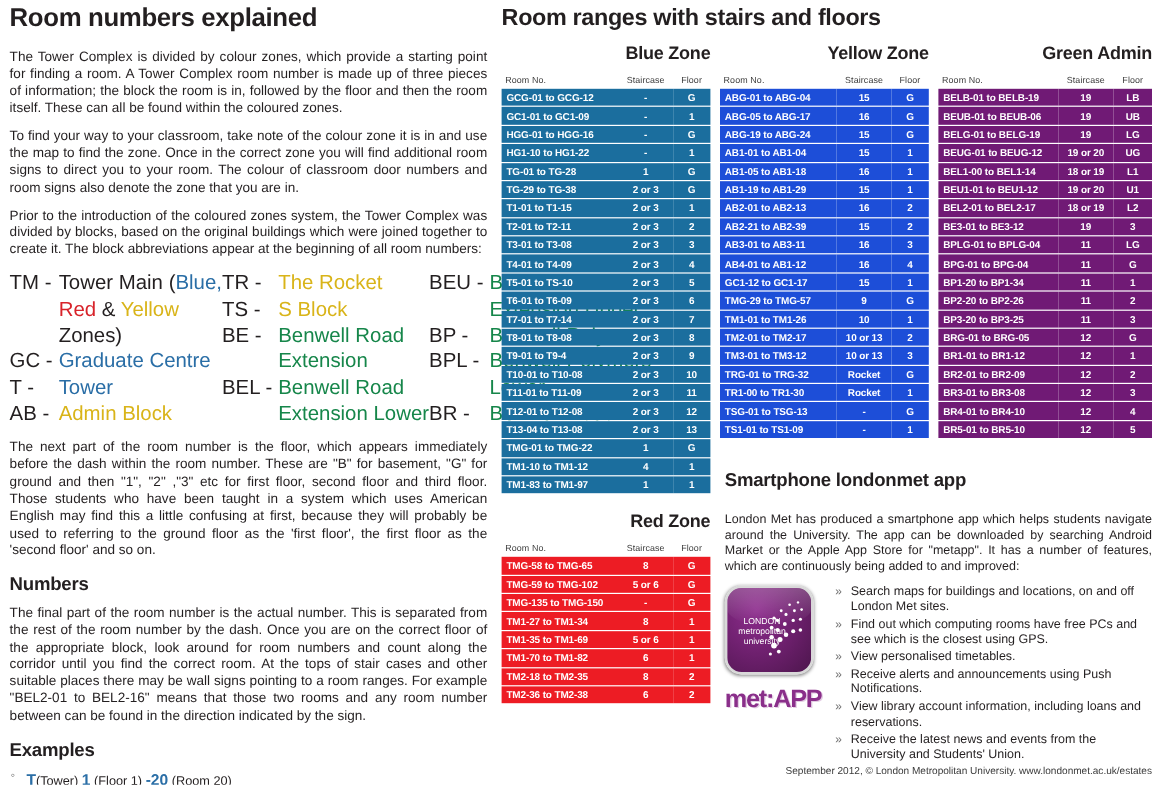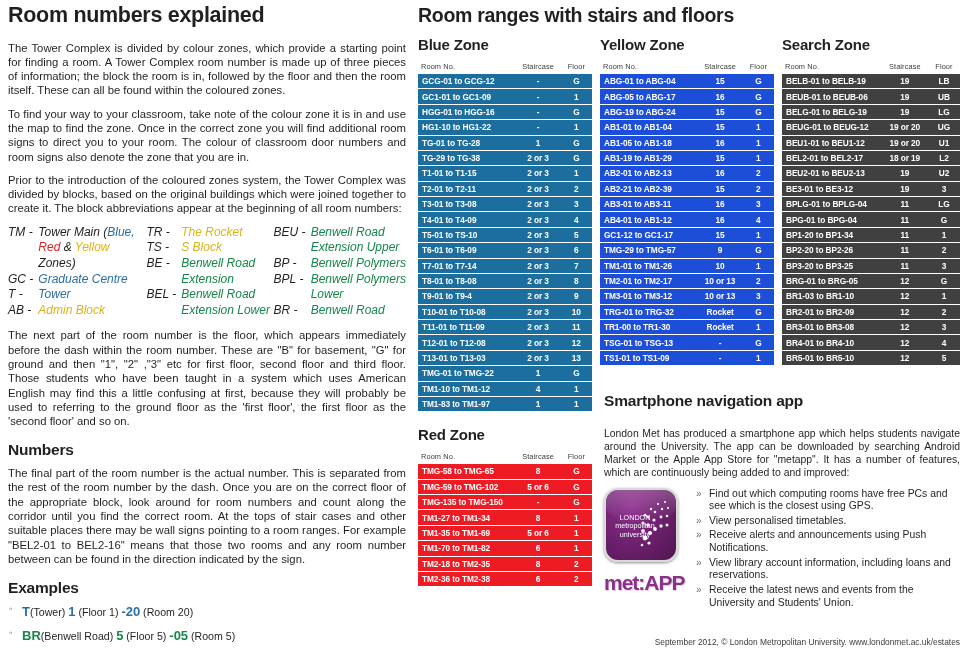--- a/index.html
+++ b/index.html
@@ -27,23 +27,22 @@
     line-height: 1.15; color: #231f20; letter-spacing: -0.2px;
   }
   p.body {
     font-size: 11.3px; line-height: 1.265; margin: 0 0 9px 0;
     text-align: justify; color: #231f20;
   }
   p.body:last-child { margin-bottom: 0; }
 
   
   .abbr-wrap {
-    display: flex; gap: 0; margin: 4px 0 10px 0; font-size: 12px;
+    display: flex; gap: 0; margin: 4px 0 10px 0; font-size: 17px;
     line-height: 1.26;
-    font-style: italic;
   }
   .abbr-col { display: table; border-collapse: collapse; }
   .abbr-col.c1 { width: 148px; }
   .abbr-col.c2 { width: 136px; }
   .abbr-col.c3 { width: 120px; }
   .abbr-row { display: table-row; }
   .abbr-key, .abbr-val { display: table-cell; vertical-align: top; padding: 0 0 0.5px 0; white-space: nowrap; }
   .abbr-key { padding-right: 5px; font-weight: normal; }
   .c1 .abbr-key { width: 30px; }
   .c2 .abbr-key { width: 28px; }
@@ -72,21 +71,21 @@
   h1.right-title {
     font-size: 19.5px; font-weight: bold; margin: 4px 0 0 0;
     letter-spacing: -0.3px; color: #231f20;
   }
   .zones-row { position: absolute; top: 30px; left: 0; width: 542px; display: flex; }
   .zone-col { width: 182px; padding-right: 8px; }
   .zone-col.green { width: 178px; padding-right: 0; }
 
   h2.zone-title {
     font-size: 15px; font-weight: bold; margin: 6px 0 8px 0;
-    letter-spacing: -0.2px; color: #231f20;
+    letter-spacing: -0.2px; color: #231f20; text-align: right;
   }
   table.zone {
     width: 100%; border-collapse: separate; border-spacing: 0 1.5px;
     font-size: 8.3px; table-layout: fixed;
   }
   table.zone thead th {
     font-weight: normal; color: #3b3b3b; font-size: 7.4px;
     padding: 0 2px 2px 2px; text-align: center; background: transparent;
     letter-spacing: 0.1px;
   }
@@ -96,21 +95,21 @@
     text-align: center; white-space: nowrap; letter-spacing: -0.1px;
   }
   table.zone tbody td.roomno { text-align: left; padding-left: 4px; }
   
   col.w-room { width: 56%; }
   col.w-stair { width: 26%; }
   col.w-floor { width: 18%; }
 
   .zone-blue tbody td { background: #1b6e9e; }
   .zone-yellow tbody td { background: #1d4ed8; color: #231f20; }
-  .zone-green tbody td { background: #404040; }
+  .zone-green tbody td { background: #701a75; }
   .zone-red tbody td { background: #ed1c24; }
 
   .red-block { margin-top: 14px; }
 
   
   .phone-sec { position: absolute; left: 186px; top: 392px; width: 356px; }
   h2.phone-title {
     font-size: 15.5px; font-weight: bold; margin: 0 0 8px 0;
     letter-spacing: -0.2px; color: #231f20;
   }
@@ -359,21 +358,21 @@
                 <td class="roomno">T11-01 to T11-09</td>
                 <td>2 or 3</td>
                 <td>11</td>
               </tr>
               <tr>
                 <td class="roomno">T12-01 to T12-08</td>
                 <td>2 or 3</td>
                 <td>12</td>
               </tr>
               <tr>
-                <td class="roomno">T13-01 to T13-03</td>
+                <td class="roomno">T13-04 to T13-08</td>
                 <td>2 or 3</td>
                 <td>13</td>
               </tr>
               <tr>
                 <td class="roomno">TMG-01 to TMG-22</td>
                 <td>1</td>
                 <td>G</td>
               </tr>
               <tr>
                 <td class="roomno">TM1-10 to TM1-12</td>
@@ -557,21 +556,21 @@
               <tr>
                 <td class="roomno">TS1-01 to TS1-09</td>
                 <td>-</td>
                 <td>1</td>
               </tr>
             </tbody>
           </table>
       </div>
 
       <div class="zone-col green">
-        <h2 class="zone-title">Search Zone</h2>
+        <h2 class="zone-title">Green Admin</h2>
         <table class="zone zone-green" id="tbl-green">
             <colgroup>
               <col class="w-room">
               <col class="w-stair">
               <col class="w-floor">
             </colgroup>
             <thead>
               <tr>
                 <th class="roomno">Room No.</th>
                 <th>Staircase</th>
@@ -593,35 +592,35 @@
                 <td class="roomno">BELG-01 to BELG-19</td>
                 <td>19</td>
                 <td>LG</td>
               </tr>
               <tr>
                 <td class="roomno">BEUG-01 to BEUG-12</td>
                 <td>19 or 20</td>
                 <td>UG</td>
               </tr>
               <tr>
+                <td class="roomno">BEL1-00 to BEL1-14</td>
+                <td>18 or 19</td>
+                <td>L1</td>
+              </tr>
+              <tr>
                 <td class="roomno">BEU1-01 to BEU1-12</td>
                 <td>19 or 20</td>
                 <td>U1</td>
               </tr>
               <tr>
                 <td class="roomno">BEL2-01 to BEL2-17</td>
                 <td>18 or 19</td>
                 <td>L2</td>
               </tr>
               <tr>
-                <td class="roomno">BEU2-01 to BEU2-13</td>
-                <td>19</td>
-                <td>U2</td>
-              </tr>
-              <tr>
                 <td class="roomno">BE3-01 to BE3-12</td>
                 <td>19</td>
                 <td>3</td>
               </tr>
               <tr>
                 <td class="roomno">BPLG-01 to BPLG-04</td>
                 <td>11</td>
                 <td>LG</td>
               </tr>
               <tr>
@@ -643,21 +642,21 @@
                 <td class="roomno">BP3-20 to BP3-25</td>
                 <td>11</td>
                 <td>3</td>
               </tr>
               <tr>
                 <td class="roomno">BRG-01 to BRG-05</td>
                 <td>12</td>
                 <td>G</td>
               </tr>
               <tr>
-                <td class="roomno">BR1-03 to BR1-10</td>
+                <td class="roomno">BR1-01 to BR1-12</td>
                 <td>12</td>
                 <td>1</td>
               </tr>
               <tr>
                 <td class="roomno">BR2-01 to BR2-09</td>
                 <td>12</td>
                 <td>2</td>
               </tr>
               <tr>
                 <td class="roomno">BR3-01 to BR3-08</td>
@@ -673,21 +672,21 @@
                 <td class="roomno">BR5-01 to BR5-10</td>
                 <td>12</td>
                 <td>5</td>
               </tr>
             </tbody>
           </table>
       </div>
     </div>
 
     <div class="phone-sec">
-      <h2 class="phone-title">Smartphone navigation app</h2>
+      <h2 class="phone-title">Smartphone londonmet app</h2>
       <p class="phone-body">London Met has produced a smartphone app which helps students navigate around the University. The app can be downloaded by searching Android Market or the Apple App Store for "metapp". It has a number of features, which are continuously being added to and improved:</p>
       <div class="phone-flex">
         <div class="phone-left">
           <div class="app-icon">
             <div class="shine"></div>
             <div class="lm-text">LONDON metropolitan university</div>
             <svg class="dots" viewBox="0 0 34 56">
               <g fill="#ffffff">
                 <circle cx="6" cy="40" r="2.4"></circle>
                   <circle cx="11" cy="35" r="2.1"></circle>
@@ -709,20 +708,21 @@
                 <circle cx="19" cy="6" r="1.1"></circle>
                   <circle cx="26" cy="4" r="1"></circle>
                 <circle cx="10" cy="45" r="1.6"></circle>
                   <circle cx="3" cy="47" r="1.3"></circle>
               </g>
             </svg>
           </div>
           <div class="met-app">met:APP</div>
         </div>
         <ul class="feat" id="feat-list">
+            <li>Search maps for buildings and locations, on and off London Met sites.</li>
             <li>Find out which computing rooms have free PCs and see which is the closest using GPS.</li>
             <li>View personalised timetables.</li>
             <li>Receive alerts and announcements using Push Notifications.</li>
             <li>View library account information, including loans and reservations.</li>
             <li>Receive the latest news and events from the University and Students' Union.</li>
           </ul>
       </div>
     </div>
   </div>
 

